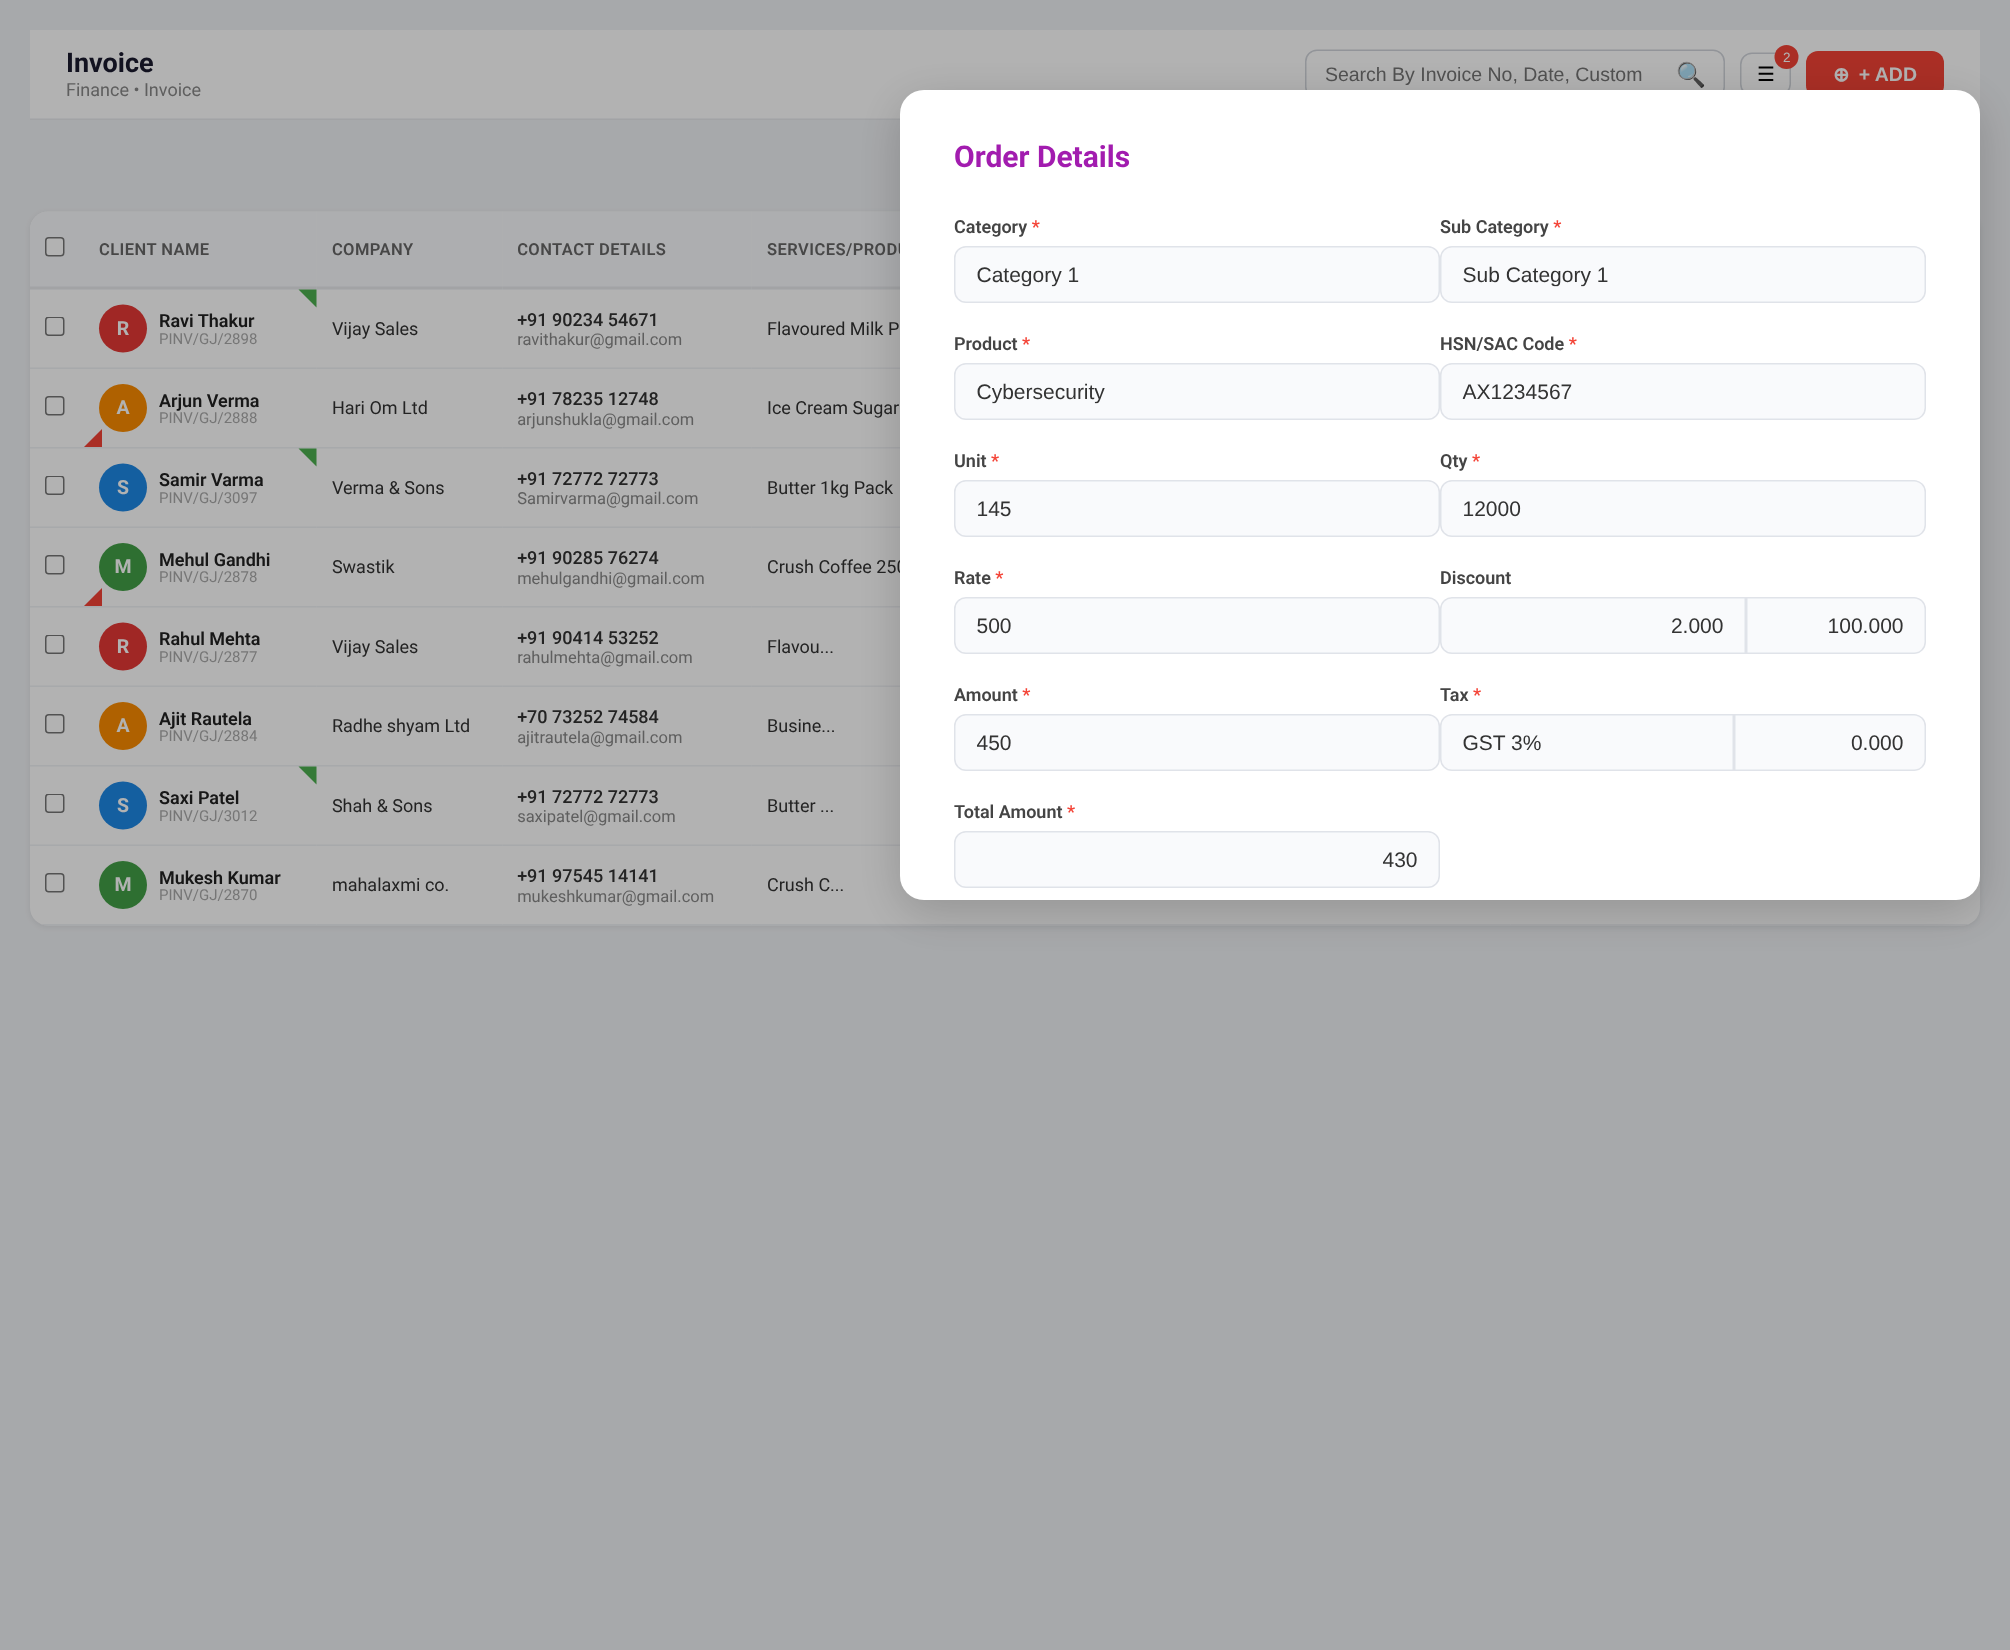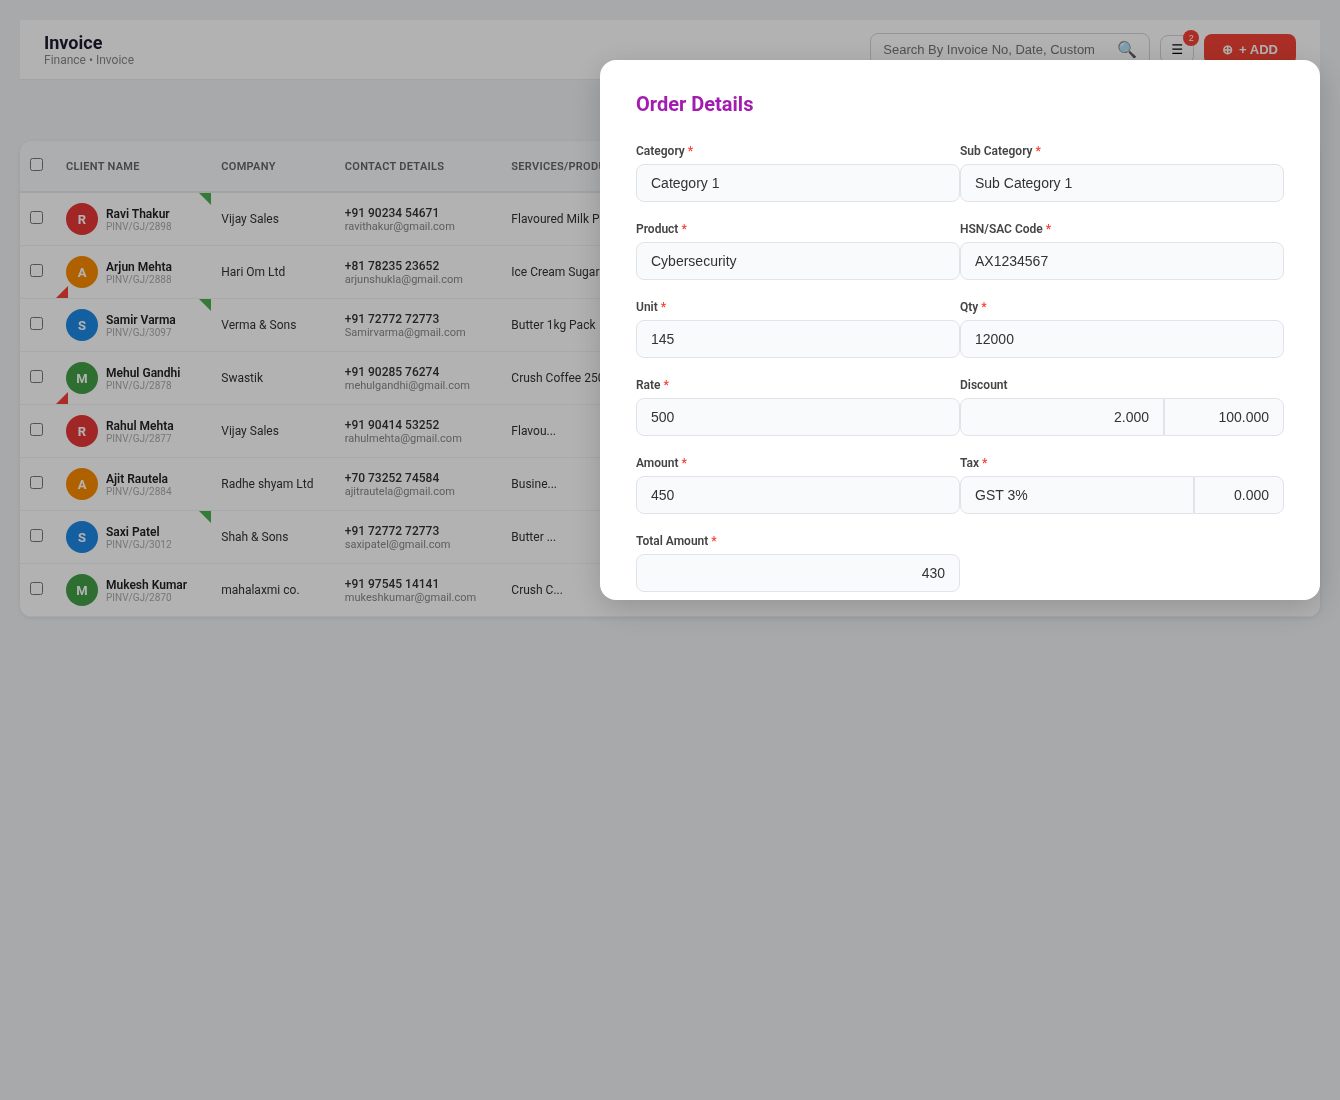--- a/index.html
+++ b/index.html
@@ -353,29 +353,29 @@
       </div>
           </td>
     </tr>
         <tr>
       <td class="checkbox-col"><input type="checkbox" style=""></td>
       <td style="position:relative;">
         <div style="position:absolute;bottom:0;left:0;width:0;height:0;border-style:solid;border-width:0 0 12px 12px;border-color:transparent transparent #f44336 transparent;"></div>
         <div class="client-cell">
           <div class="avatar-circle" style="background:#fb8c00;">A</div>
           <div class="client-info">
-            <div class="client-name">Arjun Mehta</div>
+            <div class="client-name">Arjun Verma</div>
             <div class="client-id">PINV/GJ/2888</div>
           </div>
         </div>
       </td>
       <td>Hari Om Ltd</td>
       <td>
         <div class="contact-cell">
-          <div class="phone">+81 78235 23652</div>
+          <div class="phone">+91 78235 12748</div>
           <div class="email">arjunshukla@gmail.com</div>
         </div>
       </td>
       <td>Ice Cream Sugar</td>
       <td class="amount-cell">₹1,45,000</td>
       <td>15 Mar 2023 03:10 PM</td>
       <td><span class="work-order-badge">WO-22-23</span></td>
       <td>
       <div style="width:28px;height:28px;border-radius:50%;background:#42a5f5;display:flex;align-items:center;justify-content:center;overflow:hidden;">
         <span style="color:#fff;font-size:11px;font-weight:700;">A</span>
@@ -664,21 +664,21 @@
           <span>Amount</span> <span class="required">*</span>
         </label>
         <input class="form-input" type="text" value="450" style="">
       </div>
       <div class="form-group">
         <label class="form-label">
           <span>Tax</span> <span class="required">*</span>
         </label>
         <div class="form-input-row">
           <input class="form-input form-input-gst" type="text" style="border-radius: 8px 0px 0px 8px;" value="GST 3%">
-          <input class="form-input" type="text" style="width: 90px; border-left: 1px solid rgb(224, 227, 233); border-radius: 0px 8px 8px 0px;" value="0.000">
+          <input class="form-input" type="text" style="width: 128px; border-left: 1px solid rgb(224, 227, 233); border-radius: 0px 8px 8px 0px;" value="0.000">
         </div>
       </div>
     </div>
 
     <div class="form-row">
       <div class="form-group">
         <label class="form-label">
           <span>Total Amount</span> <span class="required">*</span>
         </label>
         <input class="form-input" type="text" style="max-width: 336px; text-align: right;" value="430">

